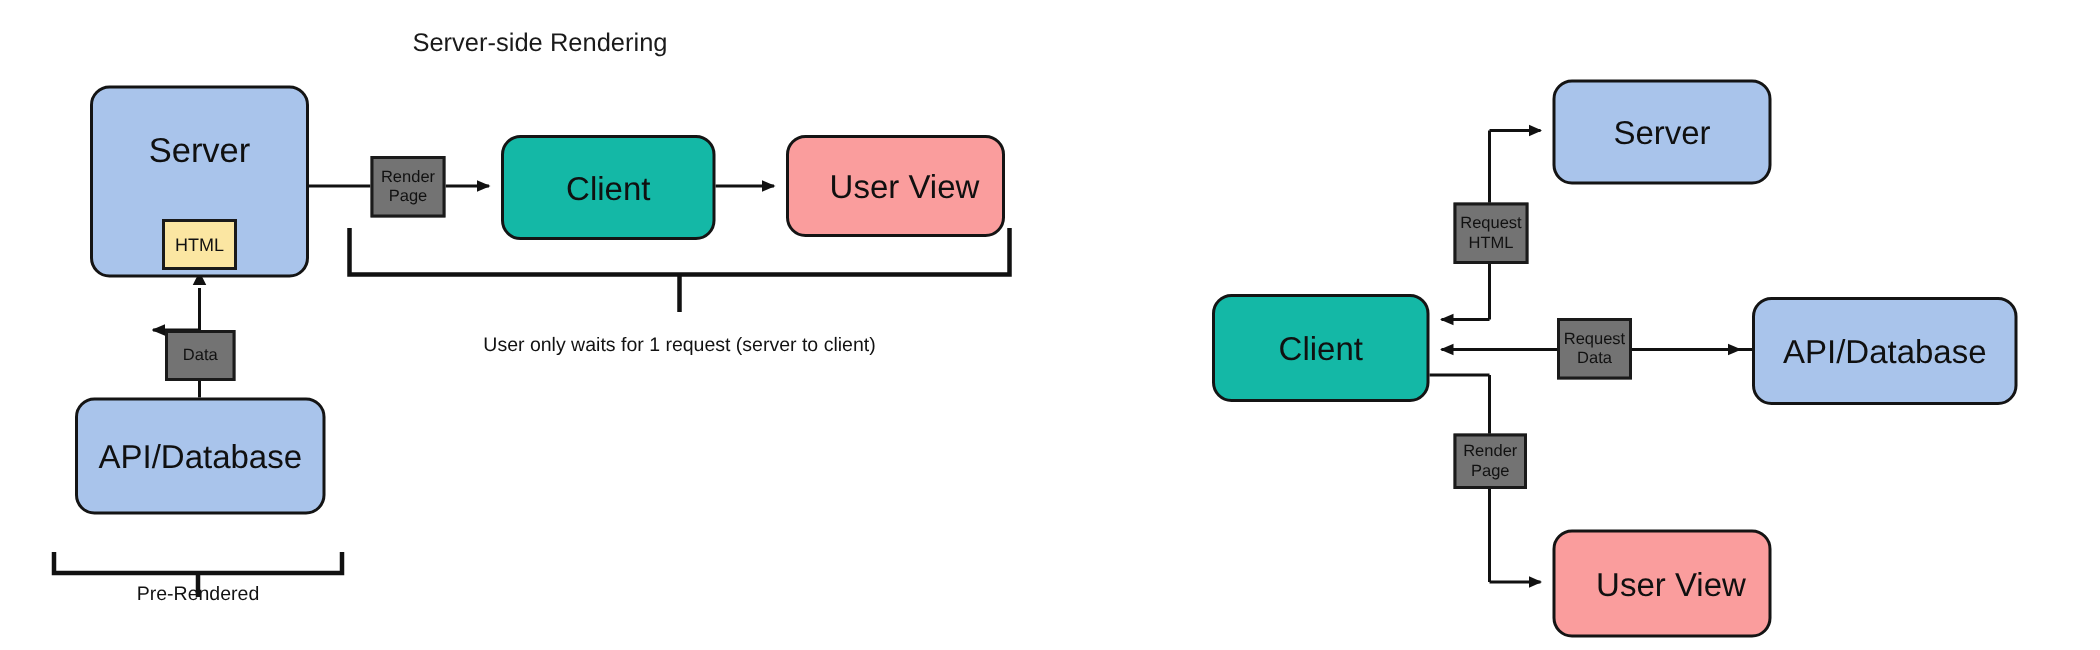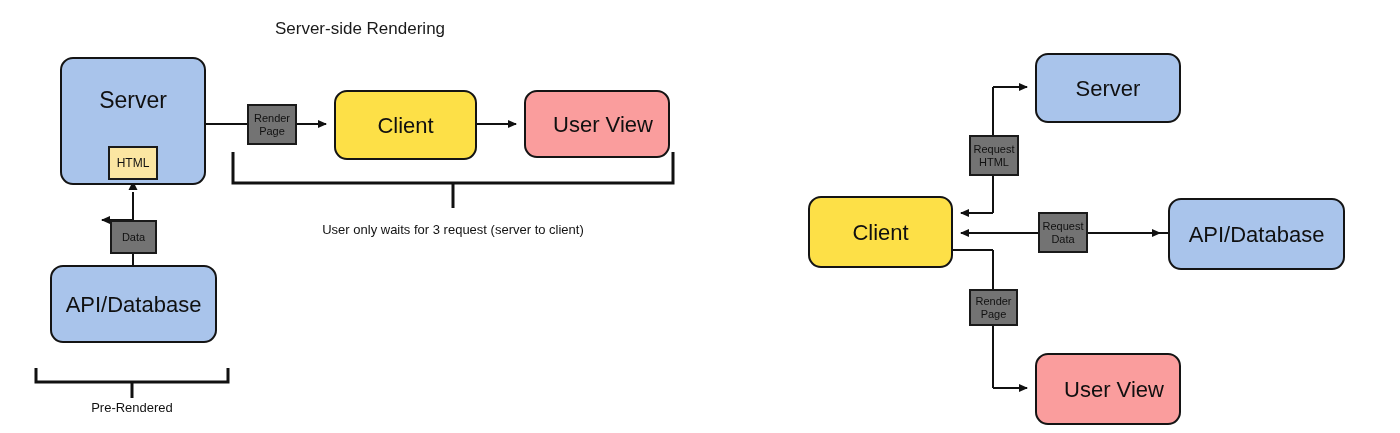--- a/index.html
+++ b/index.html
@@ -12,21 +12,21 @@
 
   .title{position:absolute;font-size:17px;line-height:20px;color:#1a1a1a;
          white-space:nowrap;transform:translateX(-50%);text-align:center;}
 
   .node{position:absolute;box-sizing:border-box;border:2px solid #141414;
         display:flex;align-items:center;justify-content:center;
         border-radius:13px;}
   .node span{display:block;white-space:nowrap;text-align:center;}
 
   .node.blue{background:#a9c4eb;}
-  .node.green{background:#fde047;}
+  .node.green{background:#14b8a6;}
   .node.red{background:#fa9d9d;padding-left:12px;}
 
   .node .lbl-lg{font-size:23px;line-height:26px;color:#101010;}
   .node .lbl-md{font-size:22px;line-height:25px;color:#101010;}
 
   .tag{position:absolute;box-sizing:border-box;background:#737373;
        border:2px solid #1a1a1a;border-radius:0;
        display:flex;flex-direction:column;align-items:center;justify-content:center;
        font-size:11px;line-height:13px;color:#111;text-align:center;}
   .tag span{display:block;white-space:nowrap;}
@@ -108,23 +108,23 @@
   </div>
 
   <div class="tag" style="left:110px;top:220px;width:47px;height:34px;">
     <span>Data</span>
   </div>
 
   <div class="node blue" style="left:50px;top:265px;width:167px;height:78px;">
     <span class="lbl-md">API/Database</span>
   </div>
 
-  <div class="caption" style="left:453px;top:222px;">User only waits for 3 request (server to client)</div>
+  <div class="caption" style="left:453px;top:222px;">User only waits for 1 request (server to client)</div>
 
-  <div class="caption" style="left:132px;top:400px;">Pre-Rendered</div>
+  <div class="caption" style="left:132px;top:388px;">Pre-Rendered</div>
 
 
   <div class="node blue" style="left:1035px;top:53px;width:146px;height:70px;">
     <span class="lbl-md">Server</span>
   </div>
 
   <div class="tag" style="left:969px;top:135px;width:50px;height:41px;">
     <span>Request</span>
     <span>HTML</span>
   </div>

